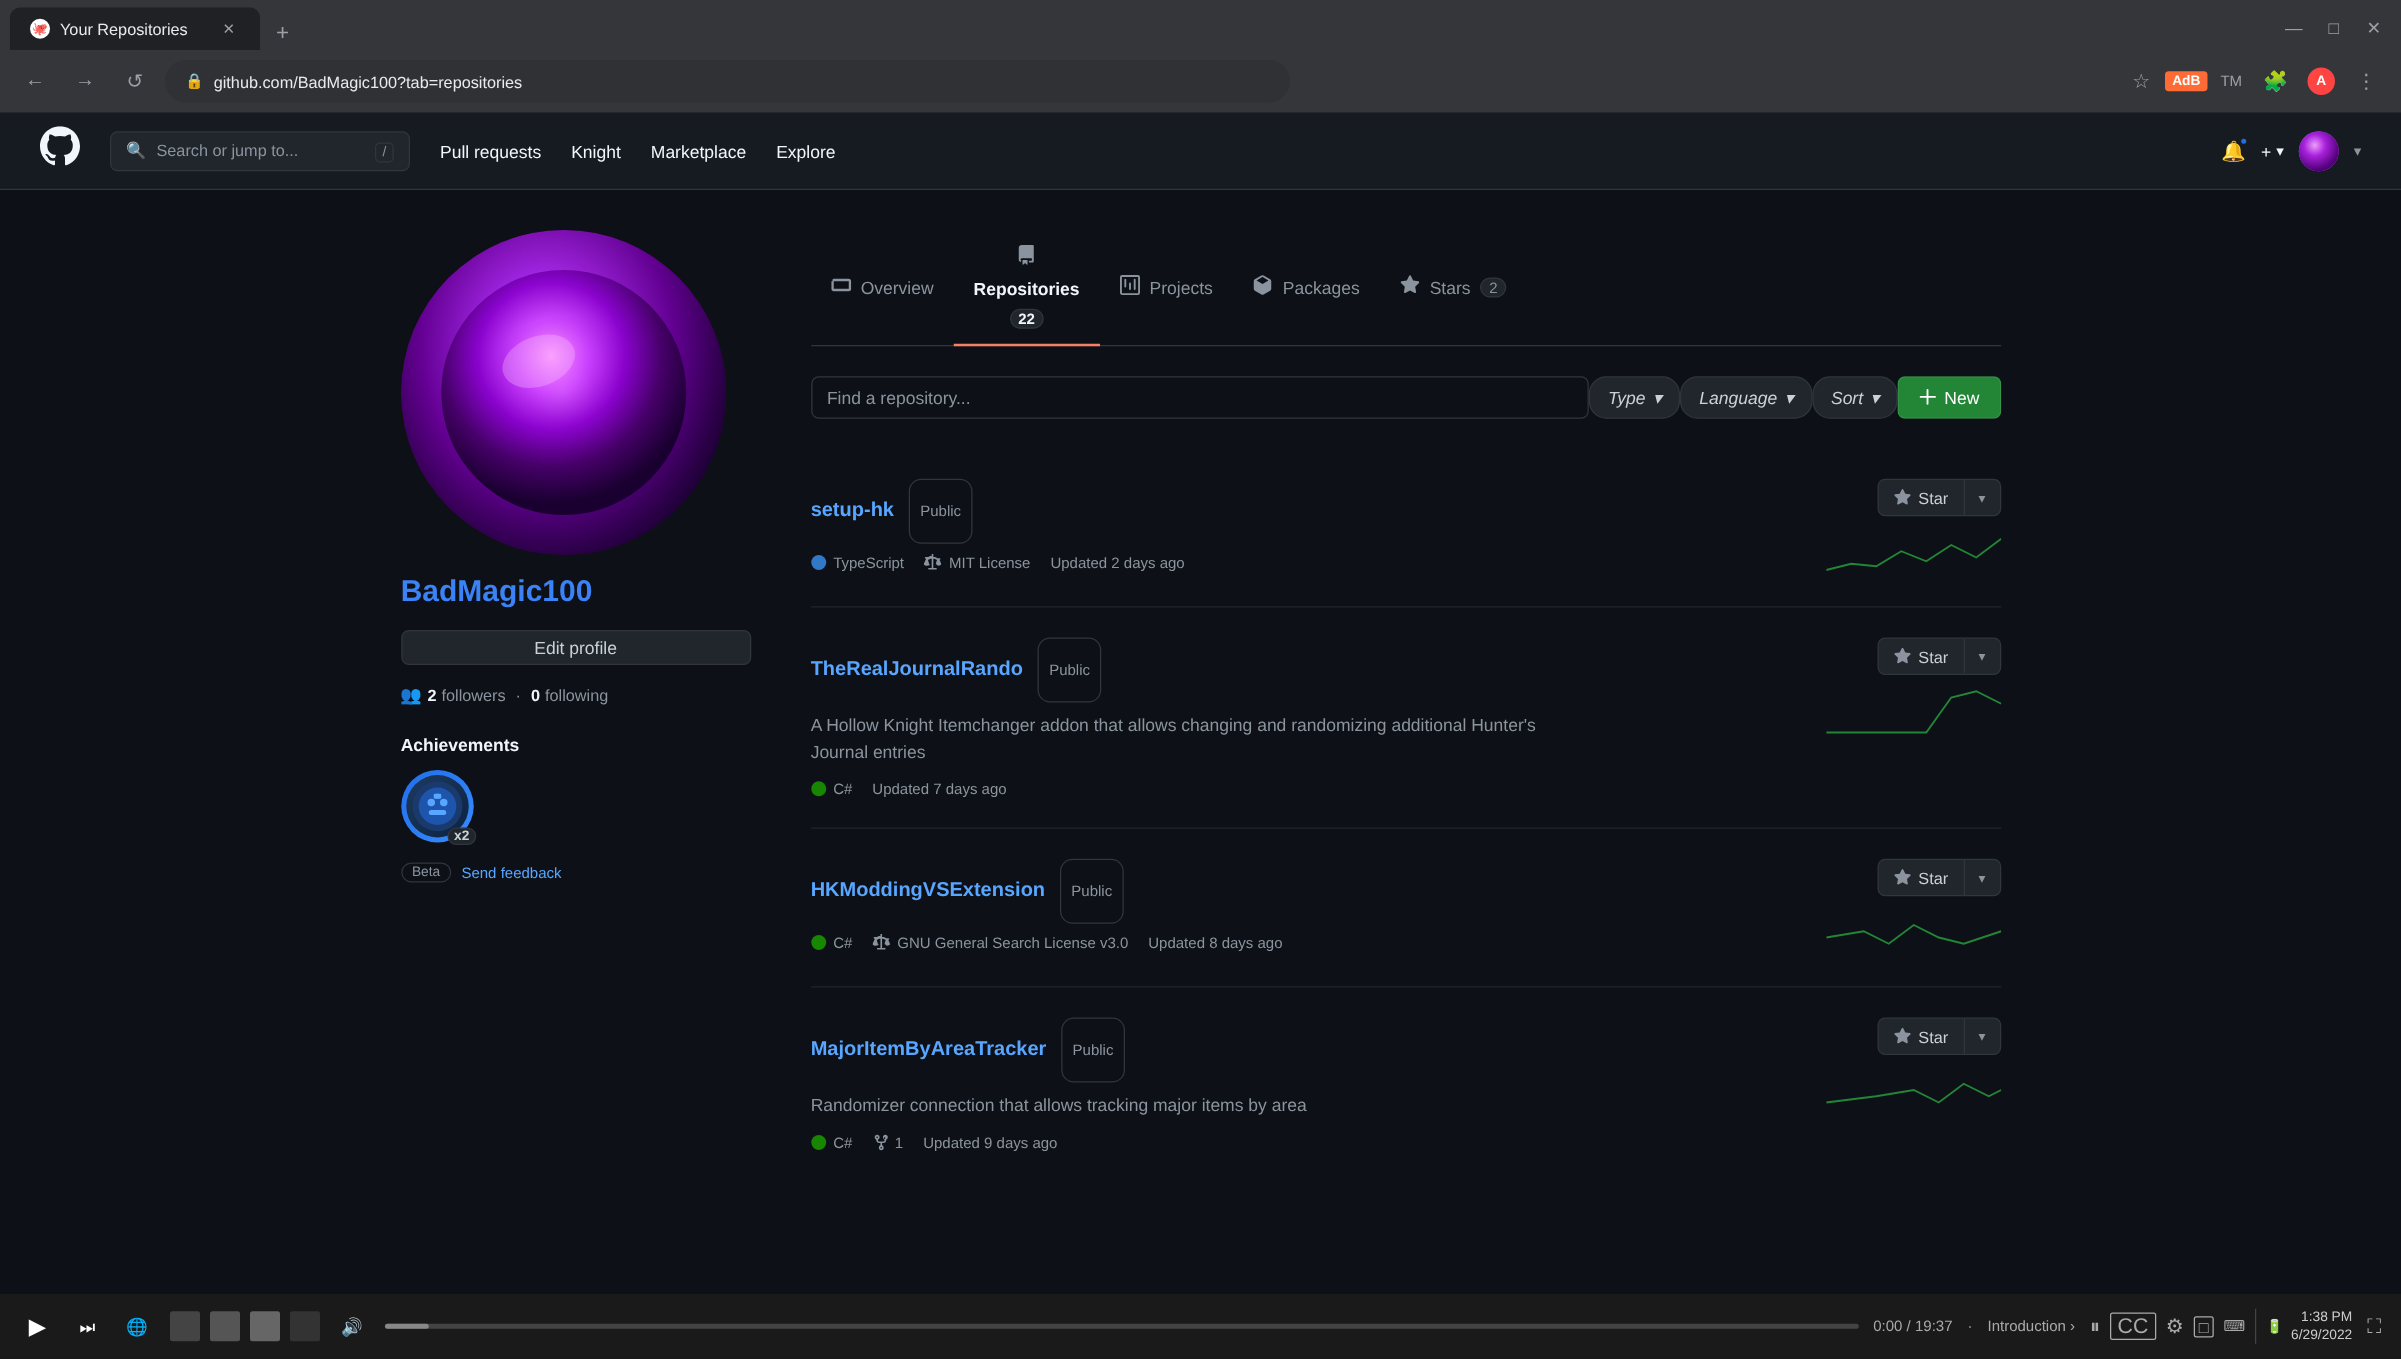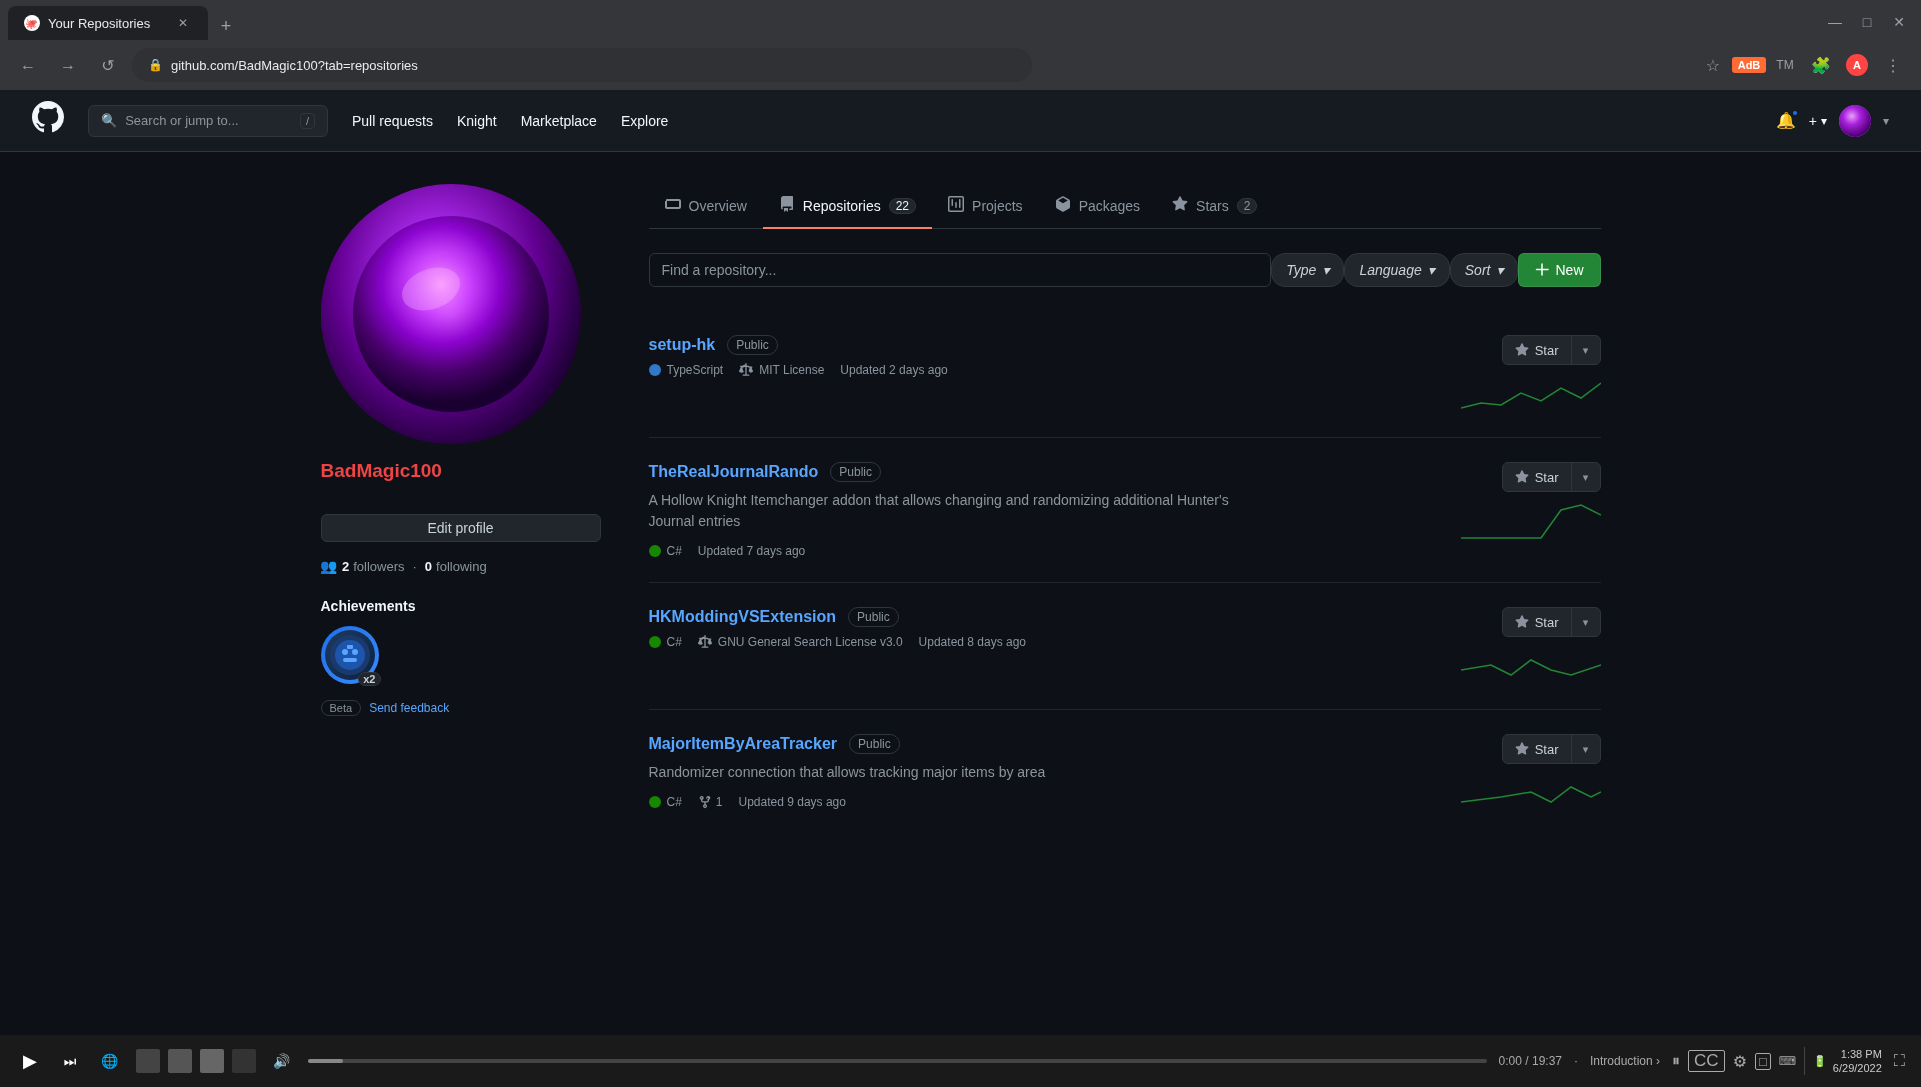--- a/index.html
+++ b/index.html
@@ -35,59 +35,59 @@
 
     
     .main-layout { display: flex; gap: 0; padding: 32px 0 0 0; max-width: 1280px; margin: 0 auto; }
 
     
     .left-sidebar { width: 296px; flex-shrink: 0; padding: 0 16px 0 0; }
     .profile-avatar { width: 260px; height: 260px; border-radius: 50%; background: radial-gradient(circle at 40% 40%, #9b30ff, #6b0080 40%, #2d0040 70%, #1a0030); position: relative; overflow: hidden; margin-bottom: 16px; }
     .avatar-inner { width: 100%; height: 100%; background: radial-gradient(ellipse at 45% 35%, rgba(255,150,255,0.6) 0%, rgba(180,50,255,0.8) 20%, rgba(100,0,150,0.9) 50%, rgba(20,0,40,1) 80%); border-radius: 50%; display: flex; align-items: center; justify-content: center; }
     .avatar-glow { position: absolute; top: 50%; left: 50%; transform: translate(-50%, -50%); width: 120px; height: 120px; background: radial-gradient(circle, rgba(255,180,255,0.9) 0%, rgba(200,50,255,0.7) 30%, rgba(150,0,200,0.4) 60%, transparent 80%); border-radius: 50%; }
     .avatar-edit-btn { position: absolute; bottom: 8px; right: 8px; width: 32px; height: 32px; background: #21262d; border: 1px solid #30363d; border-radius: 50%; display: flex; align-items: center; justify-content: center; cursor: pointer; color: #8b949e; font-size: 14px; }
-    .username { font-size: 19px; font-weight: 600; color: #ef4444; margin-bottom: 32px; }
+    .username { font-size: 24px; font-weight: 600; color: #3b82f6; margin-bottom: 16px; }
     .edit-profile-btn { width: 100%; background: #21262d; border: 1px solid #30363d; border-radius: 6px; color: #c9d1d9; padding: 5px 16px; cursor: pointer; font-size: 14px; font-weight: 500; text-align: center; margin-bottom: 16px; }
     .followers-info { display: flex; align-items: center; gap: 4px; color: #8b949e; font-size: 13px; margin-bottom: 20px; }
     .followers-info .count { color: #f0f6fc; font-weight: 600; }
     .followers-info .separator { margin: 0 4px; }
     .achievements-section { margin-top: 24px; }
     .achievements-title { font-size: 14px; font-weight: 600; color: #f0f6fc; margin-bottom: 12px; }
     .achievement-badge { width: 58px; height: 58px; border-radius: 50%; background: linear-gradient(135deg, #1f6feb, #388bfd); display: flex; align-items: center; justify-content: center; position: relative; cursor: pointer; }
     .achievement-x2 { position: absolute; bottom: -2px; right: -2px; background: #21262d; border: 1px solid #30363d; border-radius: 8px; padding: 0px 4px; font-size: 11px; color: #c9d1d9; font-weight: 600; }
     .beta-feedback { display: flex; align-items: center; gap: 8px; margin-top: 16px; }
     .beta-badge { background: transparent; border: 1px solid #30363d; border-radius: 10px; padding: 1px 8px; font-size: 11px; color: #8b949e; }
     .send-feedback-link { color: #58a6ff; font-size: 12px; cursor: pointer; text-decoration: none; }
 
     
     .right-content { flex: 1; min-width: 0; padding-left: 32px; }
 
     
     .profile-tabs { display: flex; border-bottom: 1px solid #30363d; margin-bottom: 24px; gap: 0; }
     .profile-tab { display: flex; align-items: center; gap: 8px; padding: 12px 16px; color: #8b949e; font-size: 14px; cursor: pointer; border-bottom: 2px solid transparent; margin-bottom: -1px; text-decoration: none; }
-    .profile-tab.active { color: #f0f6fc; border-bottom-color: #f78166; font-weight: 400; }
+    .profile-tab.active { color: #f0f6fc; border-bottom-color: #f78166; font-weight: 700; flex-direction: column; }
     .tab-count { background: #21262d; border: 1px solid #30363d; border-radius: 10px; padding: 0 6px; font-size: 12px; color: #8b949e; }
     .profile-tab.active .tab-count { color: #f0f6fc; }
     .tab-icon { font-size: 14px; color: #8b949e; }
 
     
     .repo-filter-bar { display: flex; align-items: center; margin-bottom: 24px; }
     .repo-search { flex: 1; background: transparent; border: 1px solid #30363d; border-radius: 6px; height: 34px; padding: 0 12px; color: #c9d1d9; font-size: 14px; outline: none; }
     .repo-search::placeholder { color: #8b949e; }
     .filter-btn { background: #21262d; border: 1px solid #30363d; border-radius: 14px; height: 34px; padding: 0 14px; color: #c9d1d9; font-size: 14px; cursor: pointer; display: flex; align-items: center; gap: 6px; font-style: italic; }
     .new-repo-btn { background: #238636; border: 1px solid rgba(240,246,252,0.1); border-radius: 6px; height: 34px; padding: 0 16px; color: #fff; font-size: 14px; font-weight: 500; cursor: pointer; display: flex; align-items: center; gap: 6px; }
 
     
     .repo-list { display: flex; flex-direction: column; }
     .repo-item { border-top: 1px solid #21262d; padding: 24px 0; display: flex; align-items: flex-start; justify-content: space-between; }
     .repo-item:first-child { border-top: none; gap: 44px; }
     .repo-info { flex: 1; }
     .repo-name-row { display: flex; align-items: center; gap: 12px; margin-bottom: 8px; }
     .repo-name { color: #58a6ff; font-size: 16px; font-weight: 600; cursor: pointer; text-decoration: none; }
-    .repo-visibility { border: 1px solid #30363d; border-radius: 10px; padding: 2px 8px; font-size: 12px; color: #8b949e; }
+    .repo-visibility { border: 1px solid #30363d; border-radius: 10px; padding: 18px 8px; font-size: 12px; color: #8b949e; }
     .repo-description { color: #8b949e; font-size: 14px; margin-bottom: 12px; max-width: 600px; line-height: 1.5; }
     .repo-meta { display: flex; align-items: center; gap: 16px; }
     .repo-lang { display: flex; align-items: center; gap: 6px; font-size: 12px; color: #8b949e; }
     .lang-dot { width: 12px; height: 12px; border-radius: 50%; flex-shrink: 0; }
     .lang-dot.typescript { background: #3178c6; }
     .lang-dot.csharp { background: #178600; }
     .repo-license { display: flex; align-items: center; gap: 6px; font-size: 12px; color: #8b949e; }
     .repo-updated { font-size: 12px; color: #8b949e; }
     .repo-forks { display: flex; align-items: center; gap: 4px; font-size: 12px; color: #8b949e; }
 

